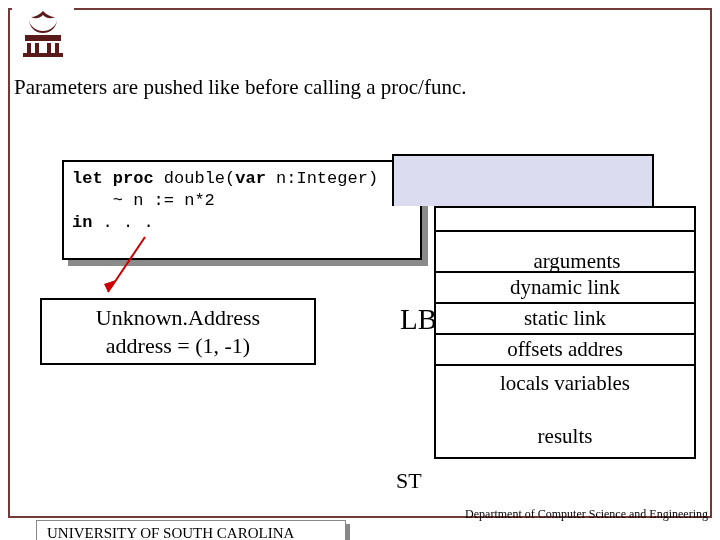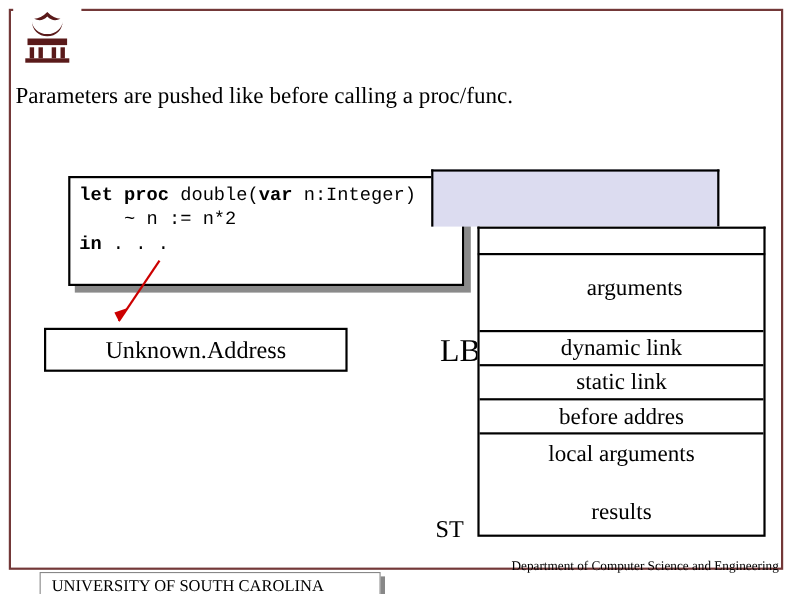--- a/index.html
+++ b/index.html
@@ -10,21 +10,21 @@
   .logo svg { width: 56px; height: 56px; }
   .title { position: absolute; left: 0; right: 0; top: 2px; text-align: center; font-size: 32px; line-height: 1.05; z-index: 2; font-weight: 400; }
   .body-text { position: absolute; left: 14px; top: 74px; font-size: 21px; line-height: 1.25; }
   .codebox { position: absolute; left: 22px; top: 160px; width: 360px; height: 100px; margin-left: 40px; }
   .codebox .shadow { position: absolute; left: 6px; top: 6px; width: 100%; height: 100%; background: #8a8a8a; }
   .codebox .front { position: absolute; left: 0; top: 0; width: 100%; height: 100%; background: #fff; border: 2px solid #000; padding: 6px 8px; font-family: "Courier New", monospace; font-size: 17px; line-height: 1.3; white-space: pre; }
   .kw { font-weight: bold; }
   .pale-band { position: absolute; left: 392px; top: 154px; width: 262px; height: 52px; background: #dcdcf0; border-top: 2px solid #000; border-left: 2px solid #000; border-right: 2px solid #000; z-index:1; }
   .stack { position: absolute; left: 434px; top: 230px; width: 262px; border: 2px solid #000; text-align: center; font-size: 21px; z-index:2; background:#fff; }
   .stack .cell { border-bottom: 2px solid #000; padding: 2px 4px; }
-  .stack .args { height: 70px; line-height:55px;padding-left:28px; }
+  .stack .args { height: 41px; line-height:55px;padding-left:28px; }
   .stack .multi { padding: 4px 4px 8px; line-height: 1.25; }
   .stack-space { position:absolute; left:434px; top:206px; width:262px; height:26px; border-left:2px solid #000; border-right:2px solid #000; background:#fff; z-index:2; }
   .stack-top-line { position:absolute; left:434px; top:206px; width:262px; height:0; border-top:2px solid #000; z-index:3;}
   .unknown { position: absolute; left: 40px; top: 298px; width: 276px; border: 2px solid #000; text-align: center; font-size: 22px; padding: 4px 4px; line-height:1.25; }
   .lb { position: absolute; left: 400px; top: 303px; font-size: 29px; }
   .st { position: absolute; left: 396px; top: 468px; font-size: 22px; }
   .footer-left { position: absolute; left: 40px; bottom: 16px; font-size: 15px; z-index:5; }
   .footer-left .sh { position:absolute; left:0; top:0; width: 310px; height:26px; background:#888; }
   .footer-left .fr { position:absolute; left:-4px; top:-4px; width:310px; height:26px; background:#fff; border:1px solid #888; display:flex; align-items:center; padding-left:10px; }
   .footer-right { position: absolute; right: 12px; bottom: 18px; font-size: 12px; z-index:1; }
@@ -68,33 +68,34 @@
   </div>
 
   <div class="pale-band"></div>
   <div class="stack-top-line"></div>
   <div class="stack-space"></div>
 
   <div class="stack">
     <div class="cell args">arguments</div>
     <div class="cell">dynamic link</div>
     <div class="cell">static link</div>
-    <div class="cell">before addres</div>
+    <div class="cell">offsets addres</div>
     <div class="multi">
-      <span>local arguments</span><br>
+      <span>locals variables</span><br>
       <br>
       <span>results</span>
     </div>
   </div>
 
   <div class="lb">LB</div>
   <div class="st">ST</div>
 
   <div class="unknown">
     <span>Unknown.Address</span><br>
+    <span>address = (1, -1)</span>
   </div>
 
   <svg class="arrow-svg" viewBox="0 0 50 70">
     <line x1="45" y1="5" x2="8" y2="60" stroke="#c00" stroke-width="2"></line>
     <polygon points="8,60 16,48 4,52" fill="#c00"></polygon>
   </svg>
 
   <div class="footer-left">
     <div class="sh"></div>
     <div class="fr">UNIVERSITY OF SOUTH CAROLINA</div>

